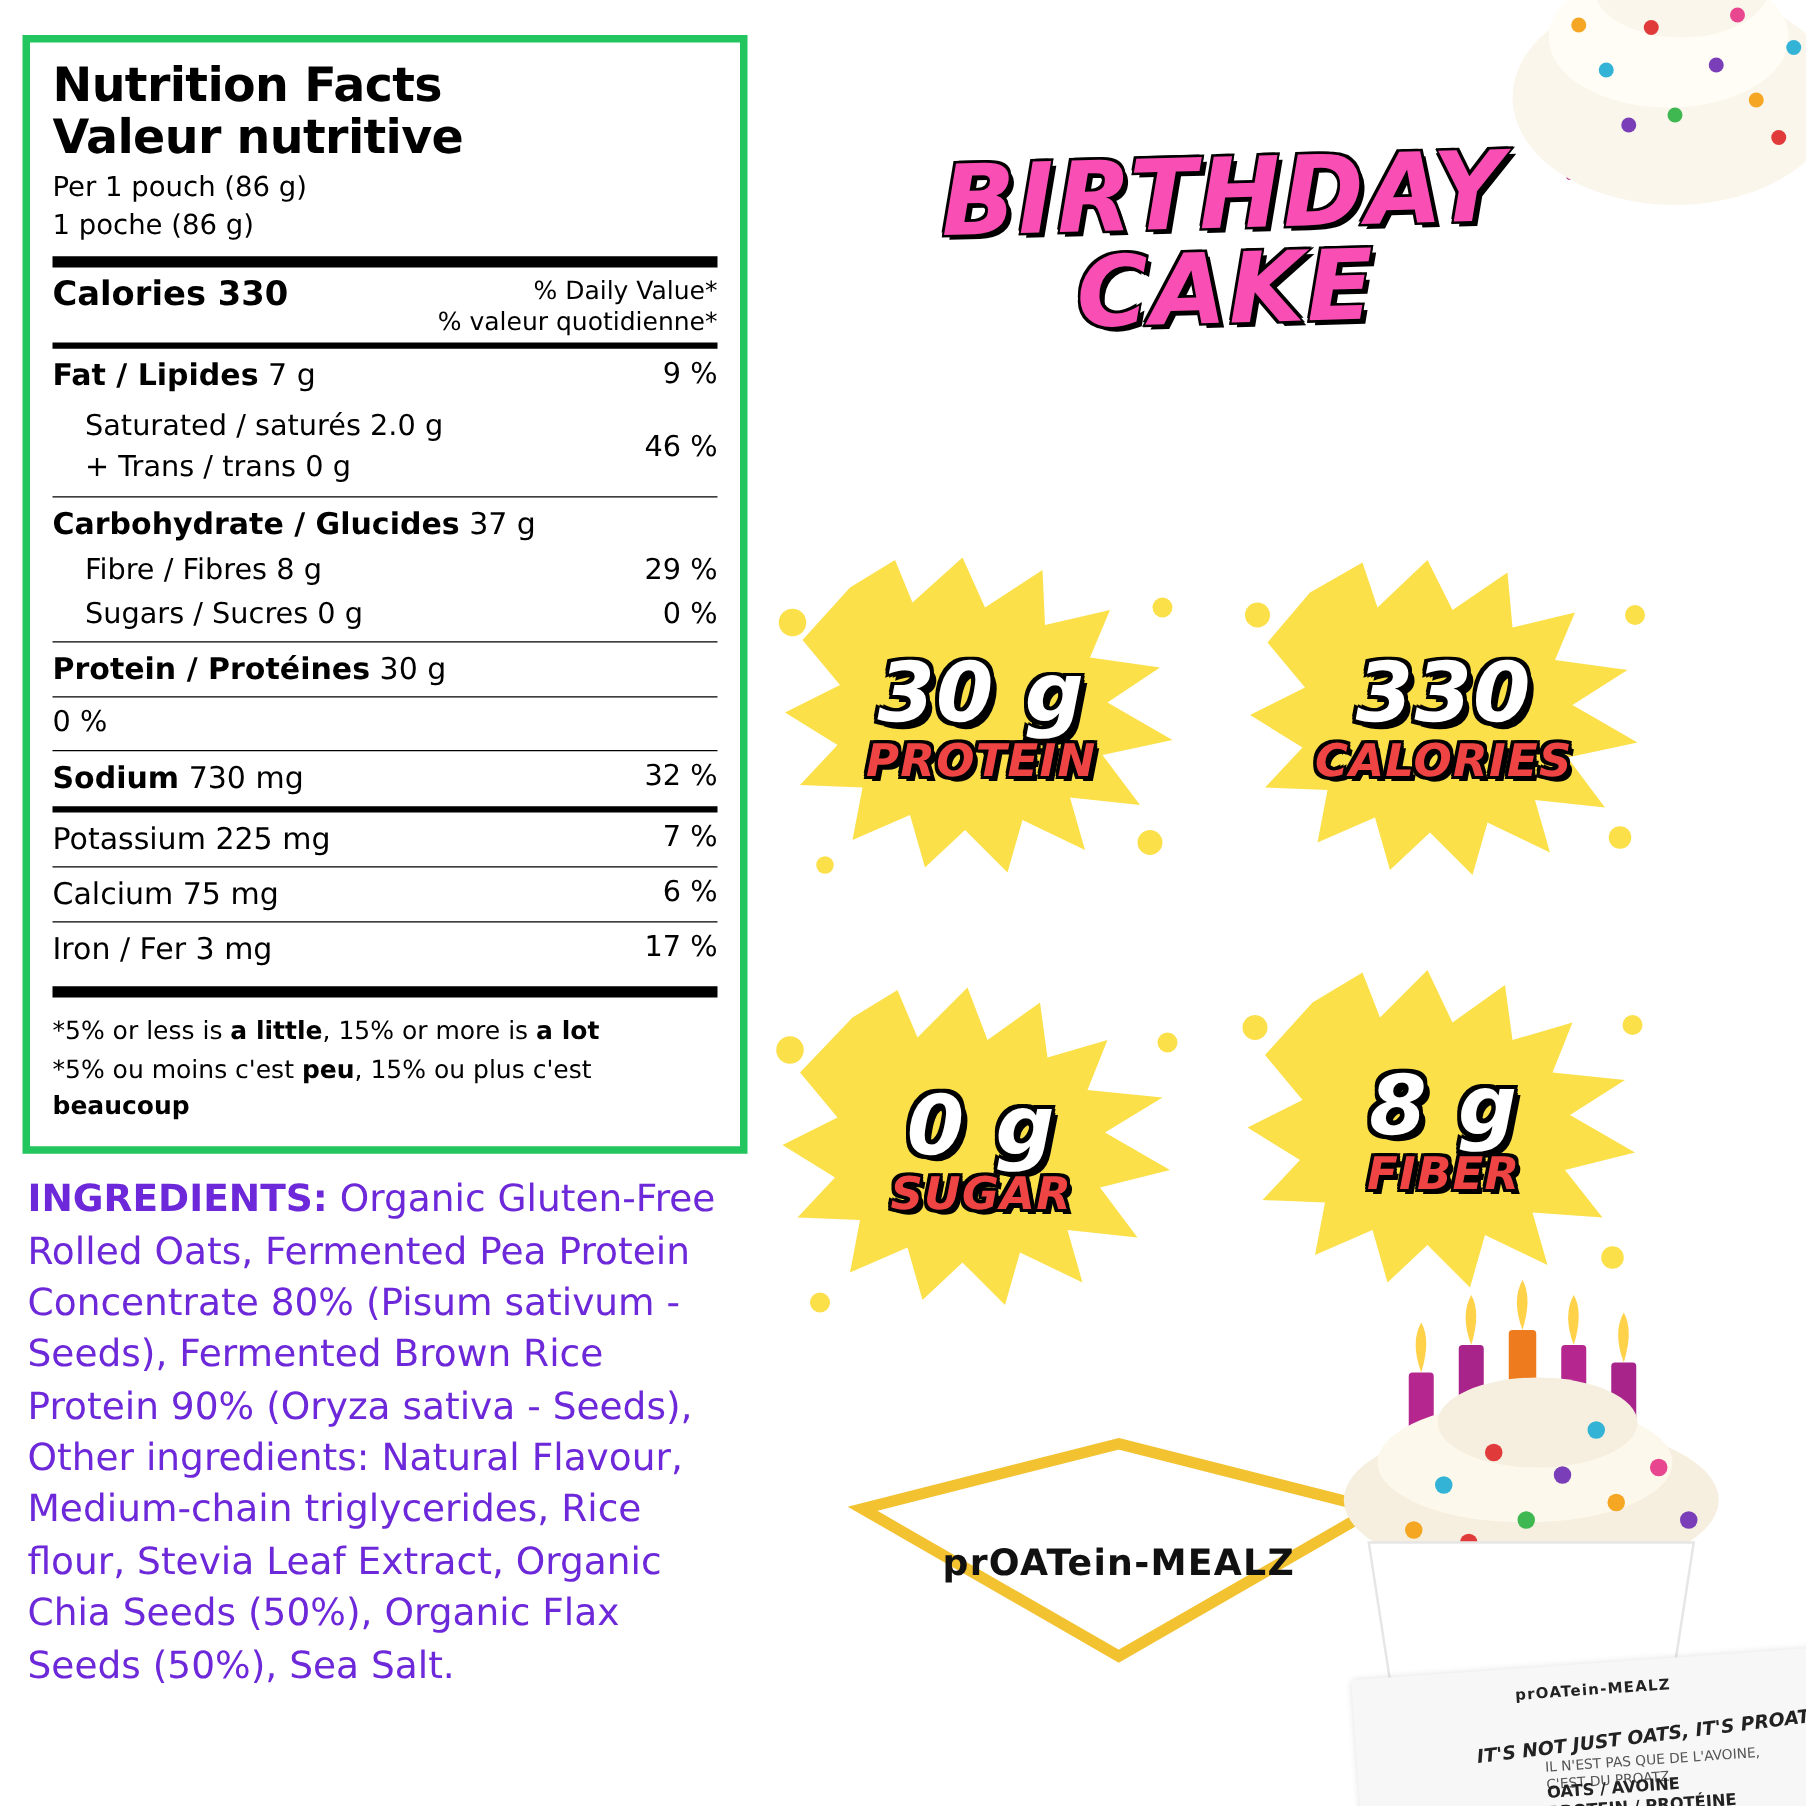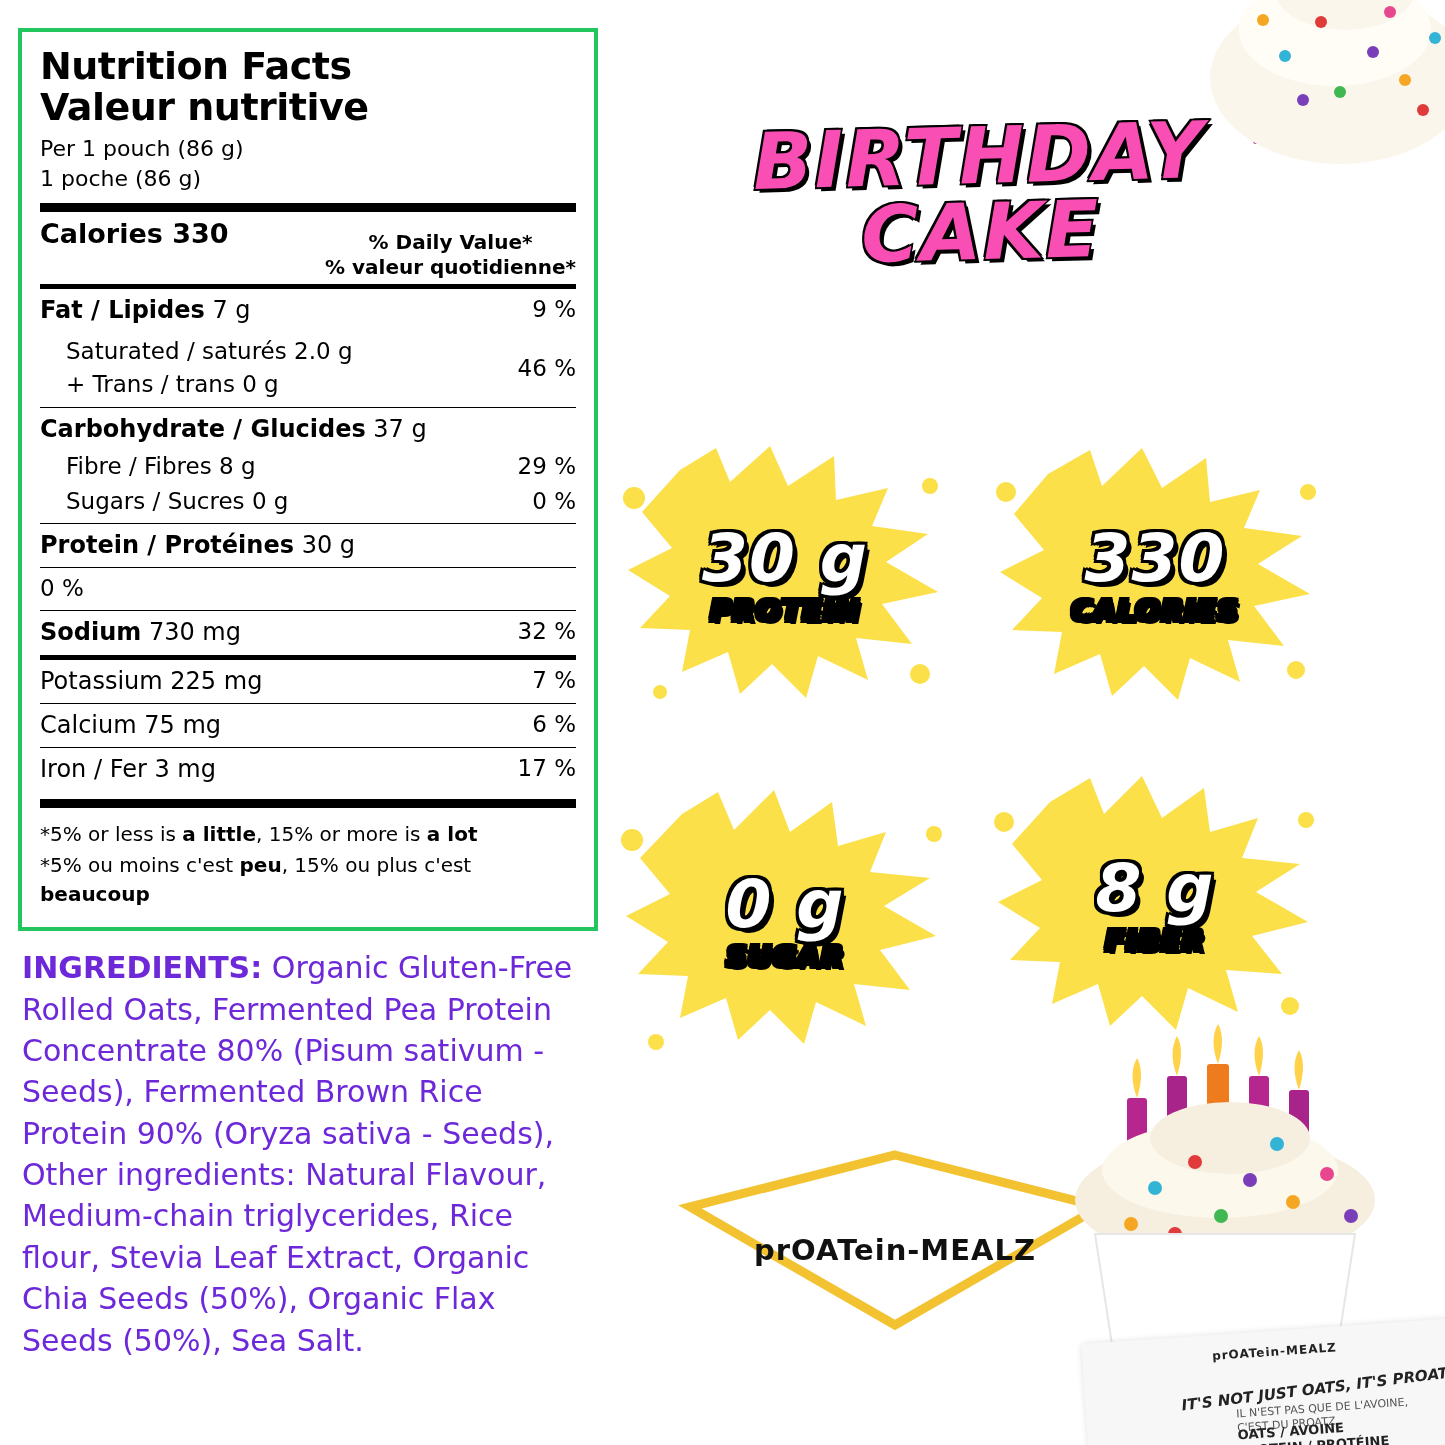--- a/index.html
+++ b/index.html
@@ -17,21 +17,21 @@
 
   
   .left-col {
     position: absolute;
     left: 18px;
     top: 28px;
     width: 580px;
   }
 
   .nf-panel {
-    border: 4px solid #22c55e;
+    border: 6px solid #22c55e;
     background: #fff;
     padding: 14px 18px 18px 18px;
     box-sizing: border-box;
     width: 580px;
   }
   .nf-title-en {
     font-size: 38px;
     font-weight: bold;
     line-height: 1.08;
     letter-spacing: -0.5px;
@@ -63,24 +63,23 @@
     justify-content: space-between;
     align-items: flex-start;
     padding: 6px 0 4px 0;
   }
   .cal-left {
     font-size: 27px;
     font-weight: bold;
   }
   .cal-right {
     font-size: 20px;
-    font-weight: bold;
-    text-align: center;
+    font-weight: normal;
+    text-align: right;
     line-height: 1.25;
-    margin-top: 12px;
   }
 
   .nrow {
     display: flex;
     justify-content: space-between;
     align-items: flex-start;
     padding: 6px 0 6px 0;
     font-size: 24px;
     line-height: 1.3;
     gap: 16px;
@@ -184,24 +183,24 @@
     font-style: italic;
     color: #fff;
     letter-spacing: 1px;
     text-shadow:
       3px 0 0 #000, -3px 0 0 #000, 0 3px 0 #000, 0 -3px 0 #000,
       3px 3px 0 #000, -3px 3px 0 #000, 3px -3px 0 #000, -3px -3px 0 #000,
       5px 5px 0 #000;
     line-height: 1;
   }
   .splat .small {
-    font-size: 29px;
+    font-size: 36px;
     font-weight: bold;
     font-style: italic;
-    color: #000000;
+    color: #ef4444;
     letter-spacing: 1px;
     margin-top: 4px;
     text-shadow:
       2.5px 0 0 #000, -2.5px 0 0 #000, 0 2.5px 0 #000, 0 -2.5px 0 #000,
       2.5px 2.5px 0 #000, -2.5px 2.5px 0 #000, 2.5px -2.5px 0 #000, -2.5px -2.5px 0 #000,
       4px 4px 0 #000;
     line-height: 1;
   }
 
   

